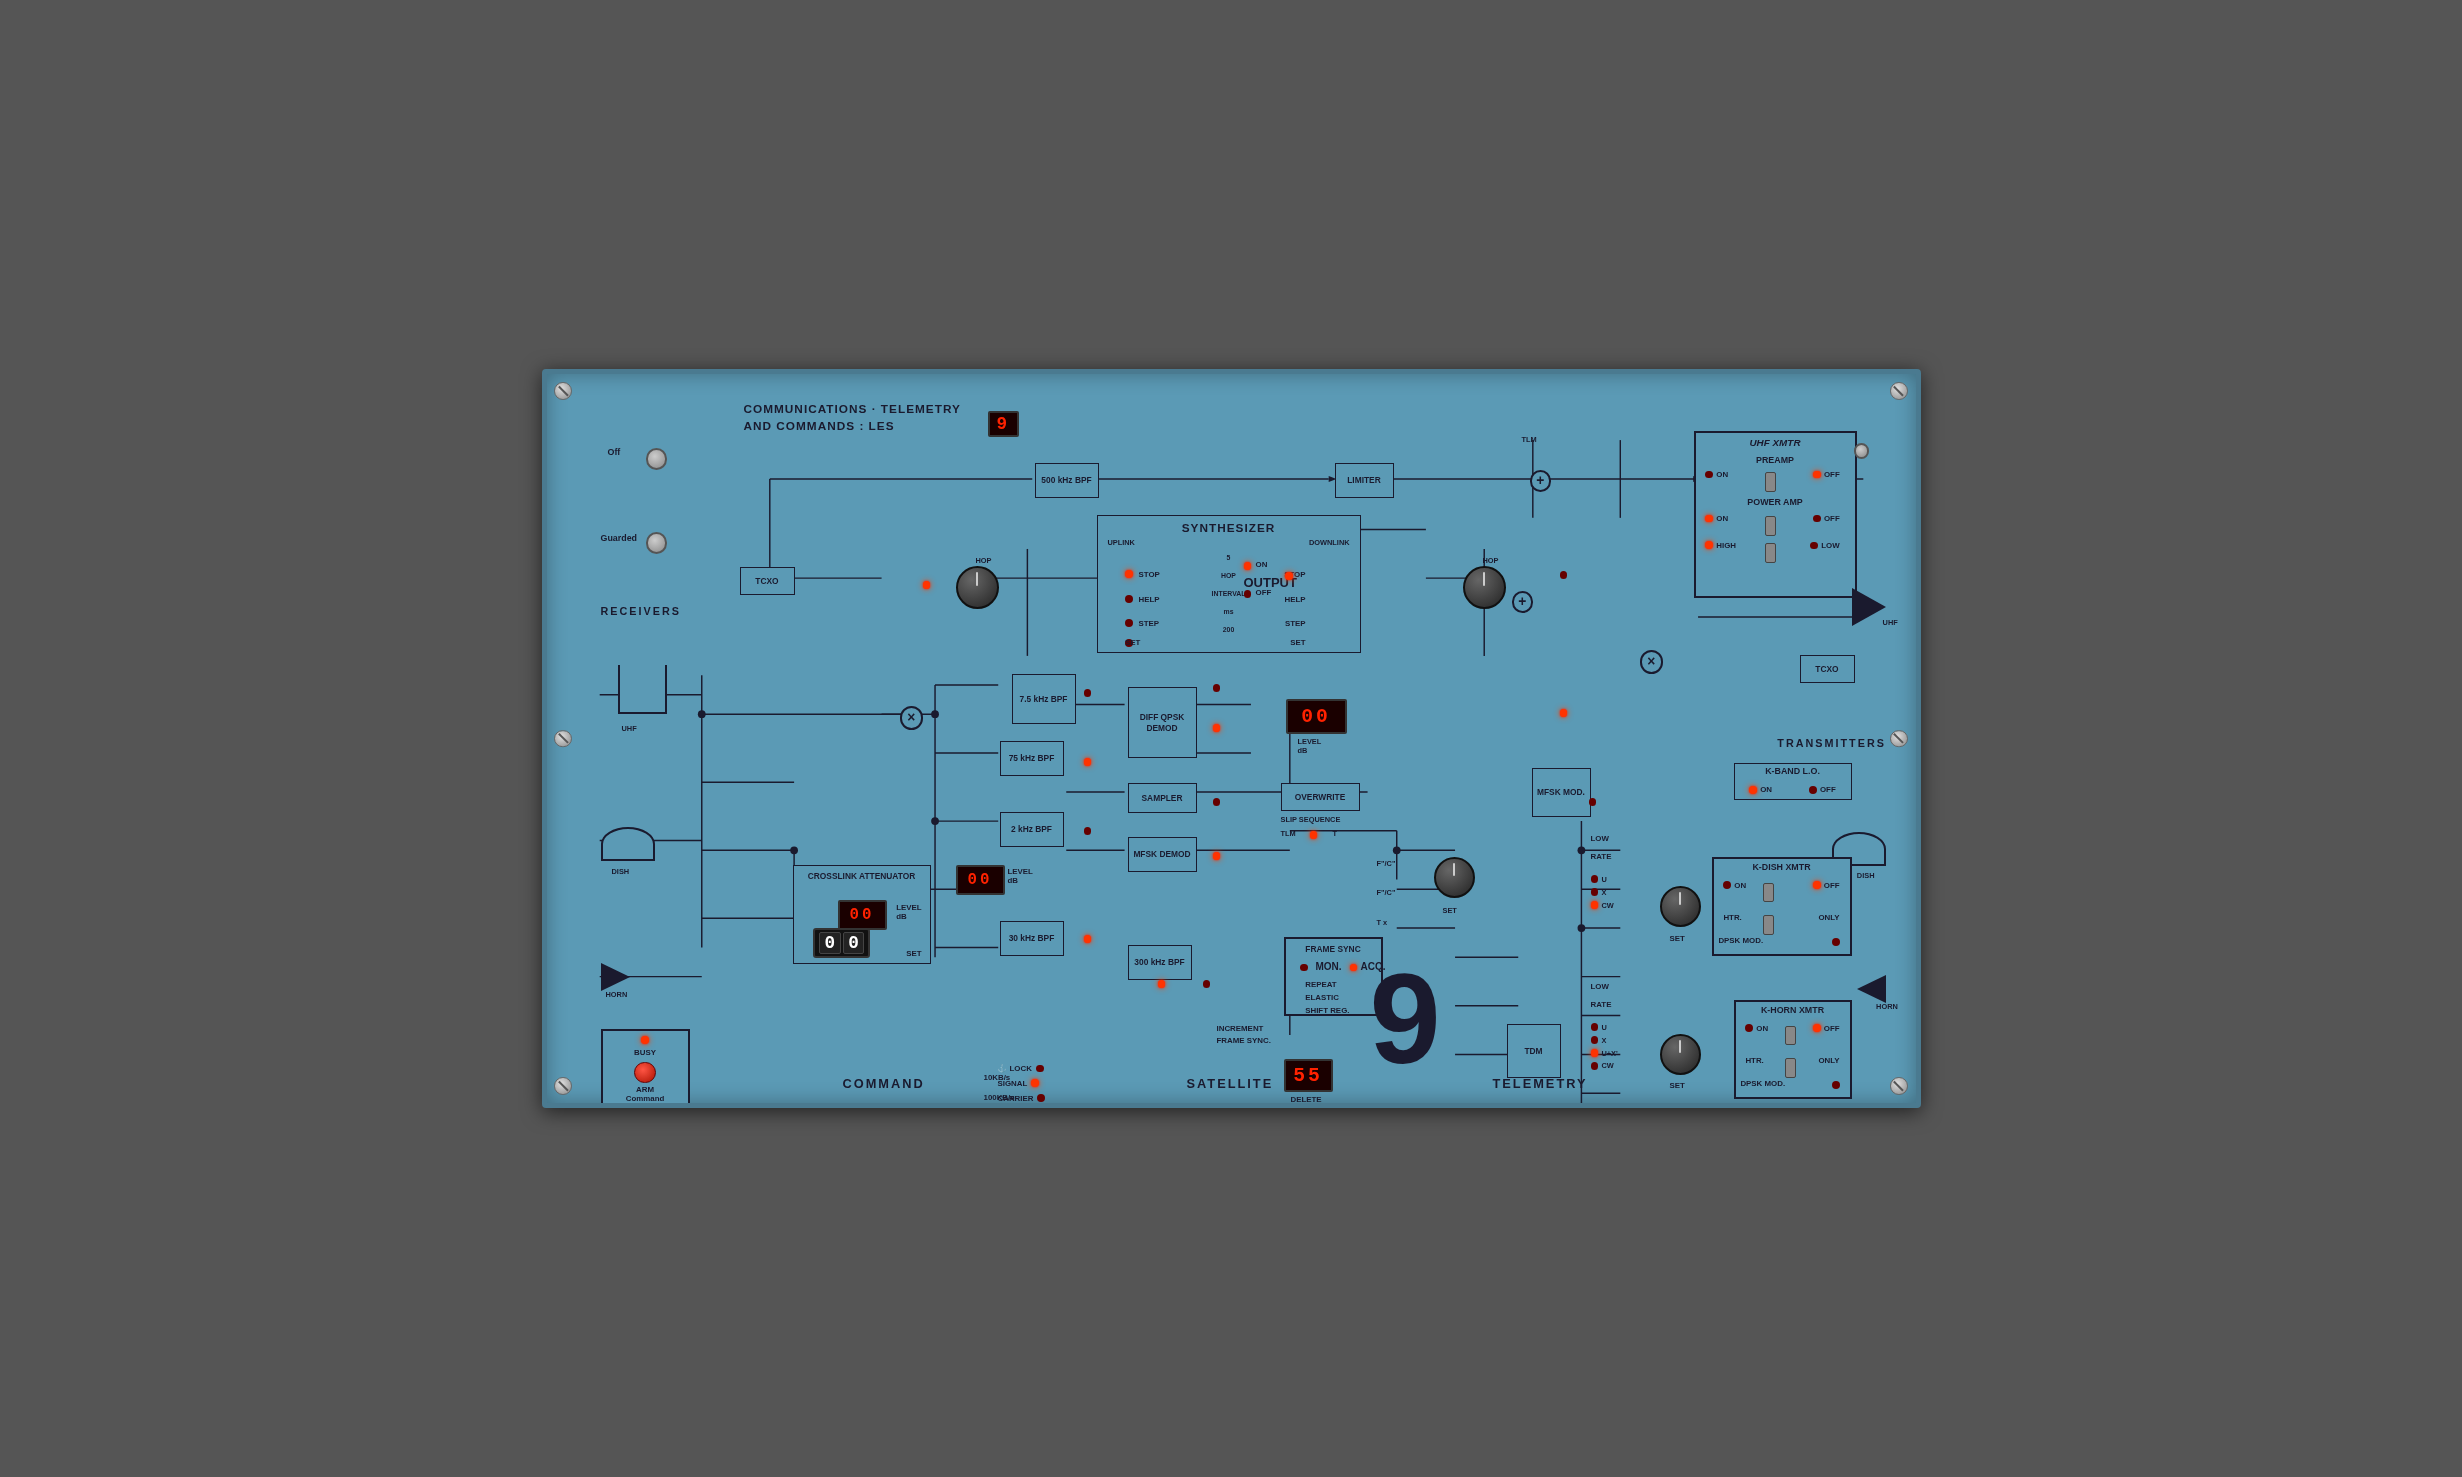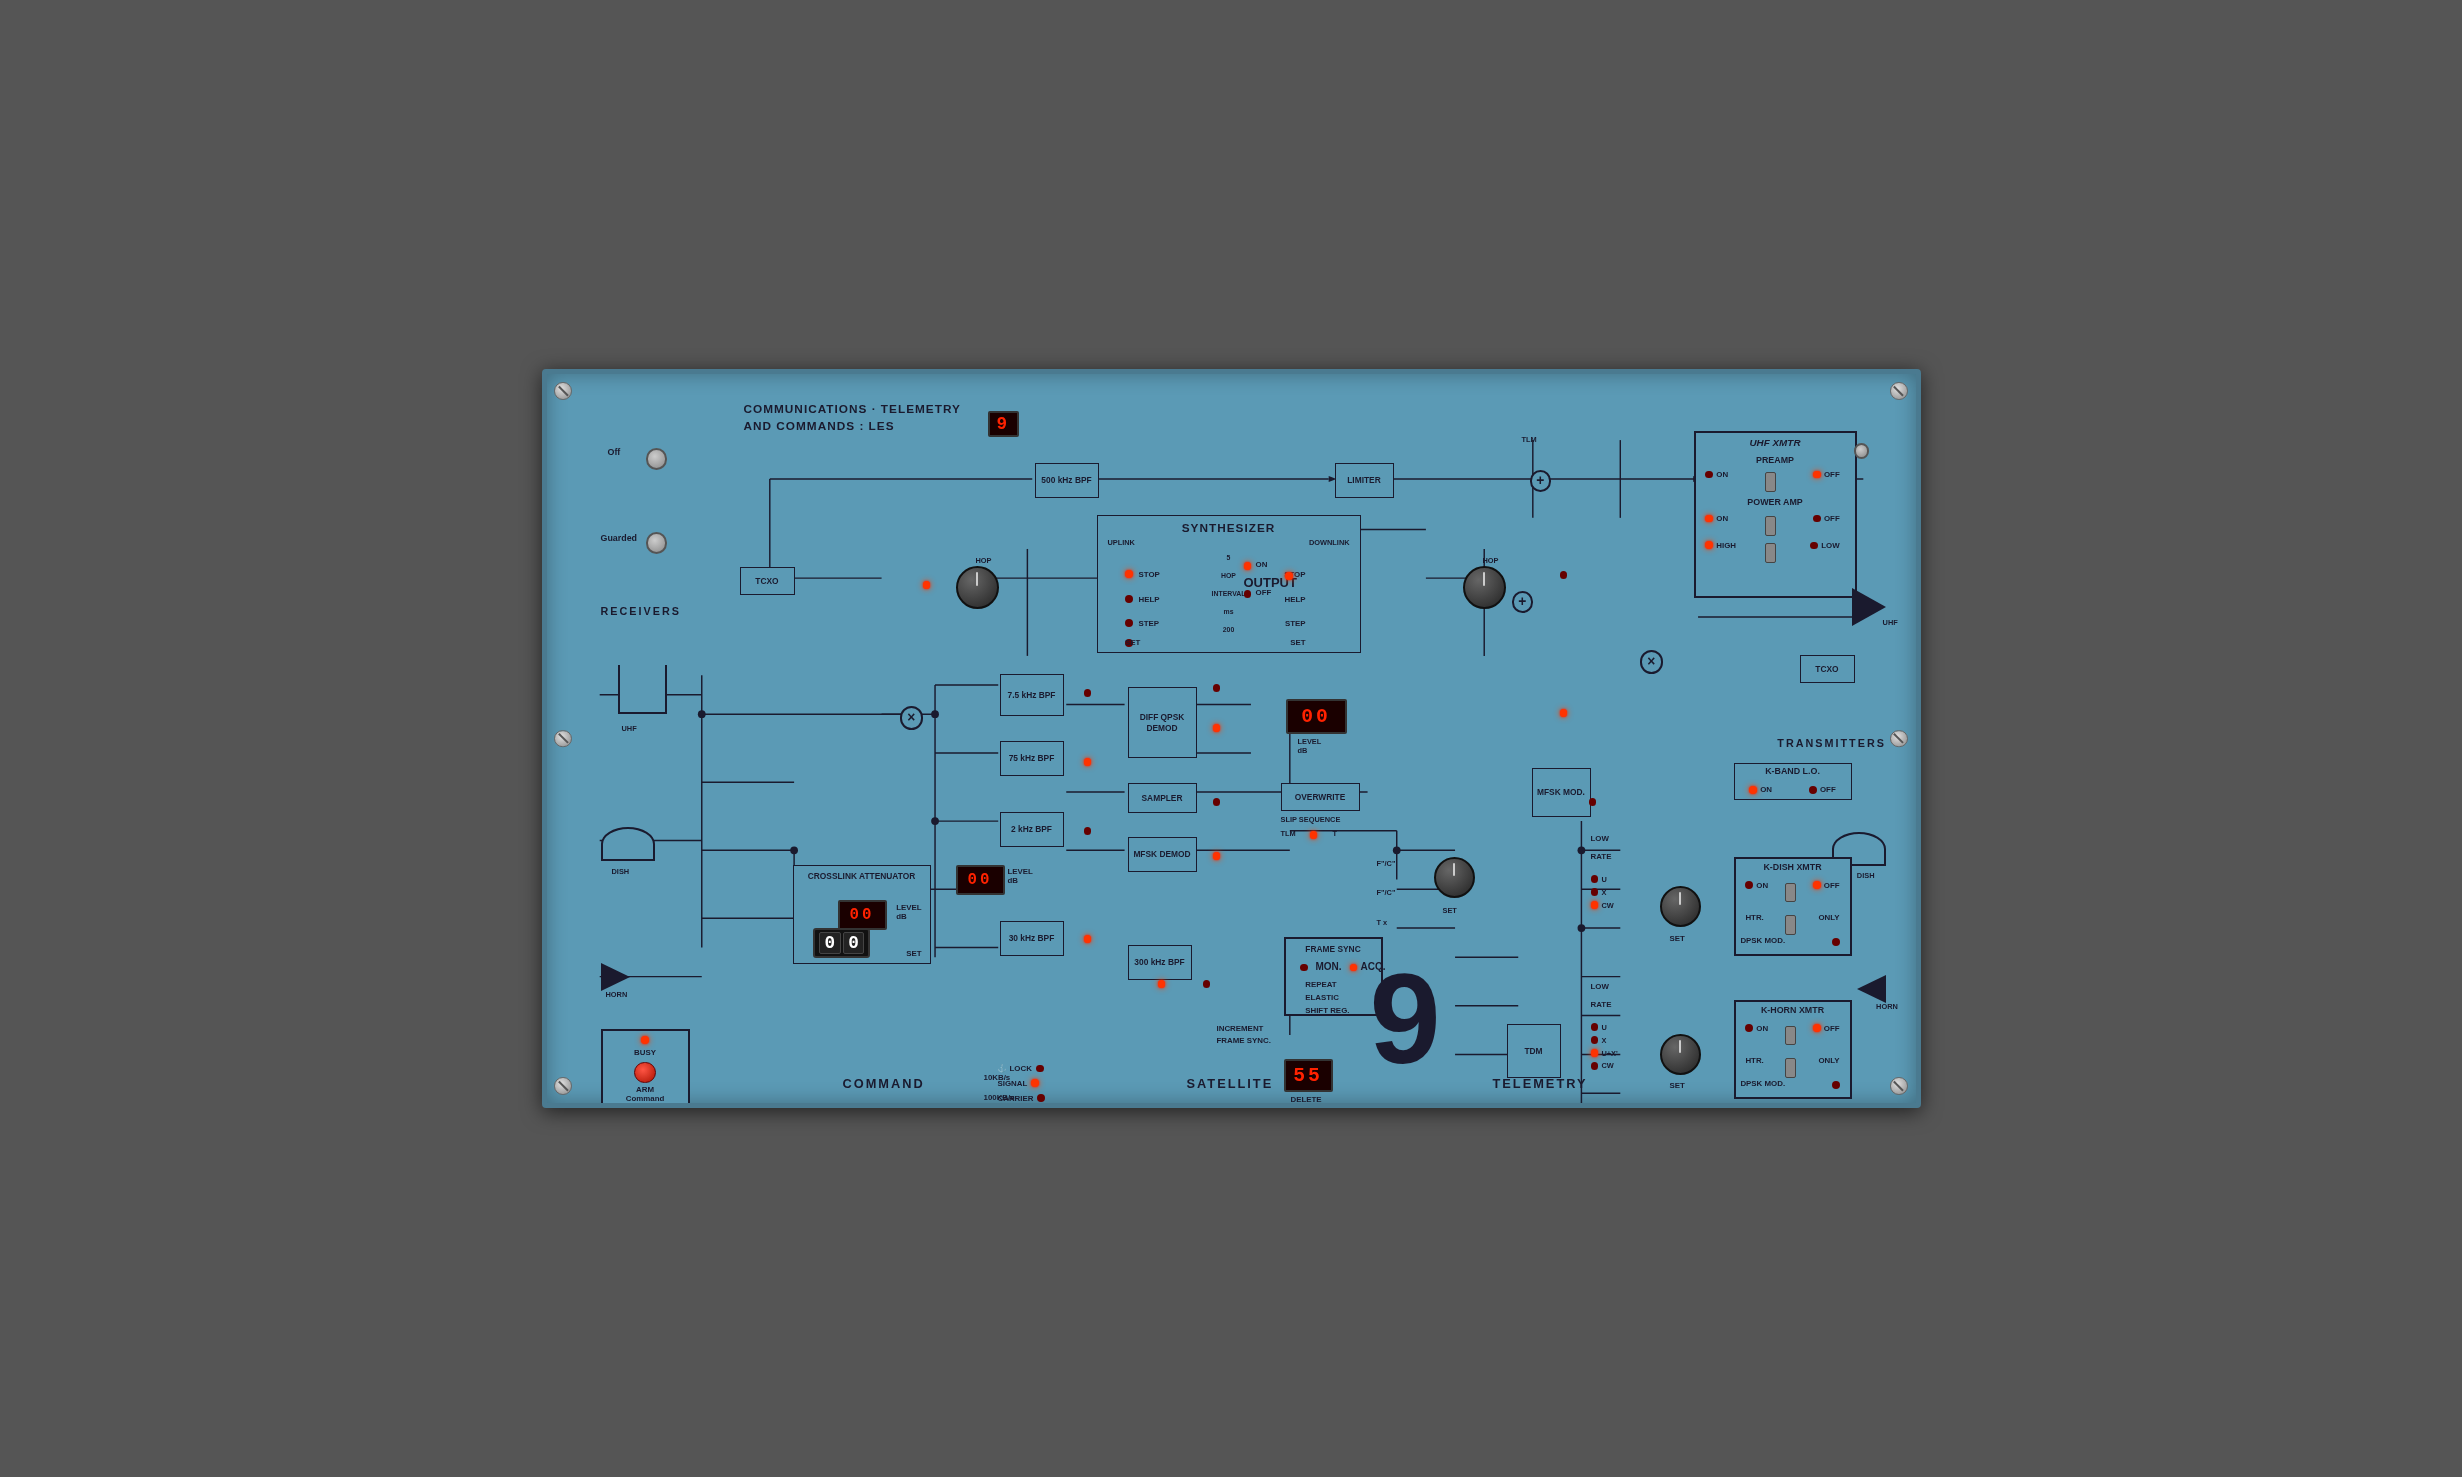--- a/index.html
+++ b/index.html
@@ -431,21 +431,21 @@
   <div class="ctrl-label" style="top:61px; left:975px;">TLM</div>
 
   <div class="adder-symbol" style="top:96px; left:983px;">+</div>
 
   <div class="mixer-symbol" style="top:332px; left:353px;">×</div>
 
   <div class="adder-symbol" style="top:217px; left:965px;">+</div>
 
   <div class="mixer-symbol" style="top:276px; left:1093px;">×</div>
 
-  <div class="box" style="top:300px; left:453px; width:64px; height:42px;">
+  <div class="box" style="top:300px; left:465px; width:64px; height:50px;">
     <span class="box-label">7.5 kHz
 BPF</span>
   </div>
 
   <div class="box" style="top:367px; left:453px; width:64px; height:35px;">
     <span class="box-label">75 kHz
 BPF</span>
   </div>
 
   <div class="box" style="top:438px; left:453px; width:64px; height:35px;">
@@ -661,21 +661,21 @@
       <span class="ctrl-label" style="position:relative; top:0; left:0; font-size:7.9px;">OFF</span>
     </div>
   </div>
 
   <div style="position:absolute; top:458px; right:29.6px; width:54px; height:34px; border-radius:50% 50% 0 0; border:2px solid #1a1a2e; background:#5b9ab5;"></div>
   <div class="ctrl-label" style="top:497px; right:41px;">DISH</div>
 
   <div style="position:absolute; top:601px; right:29.6px; width:0; height:0; border-top:14.8px solid transparent; border-bottom:14.8px solid transparent; border-right:29.6px solid #1a1a2e;"></div>
   <div class="ctrl-label" style="top:628px; right:17.7px;">HORN</div>
 
-  <div class="box" style="top:483px; right:64px; width:118px; height:99px; border:2px solid #1a1a2e;">
+  <div class="box" style="top:483px; right:64px; width:140px; height:99px; border:2px solid #1a1a2e;">
     <span class="box-label" style="position:absolute; top:3px; left:50%; transform:translateX(-50%); font-size:8.9px; white-space:nowrap;">K-DISH XMTR</span>
     <div style="position:absolute; top:21.7px; left:9.9px; display:flex; align-items:center; gap:3px;">
       <div class="led-dot off" style="position:relative; top:0; left:0;"></div>
       <span class="ctrl-label" style="position:relative; top:0; left:0; font-size:7.9px;">ON</span>
     </div>
     <div style="position:absolute; top:21.7px; right:9.9px; display:flex; align-items:center; gap:3px;">
       <div class="led-dot on" style="position:relative; top:0; left:0;"></div>
       <span class="ctrl-label" style="position:relative; top:0; left:0; font-size:7.9px;">OFF</span>
     </div>
     <div class="toggle" style="top:23.6px; left:49px;"></div>

